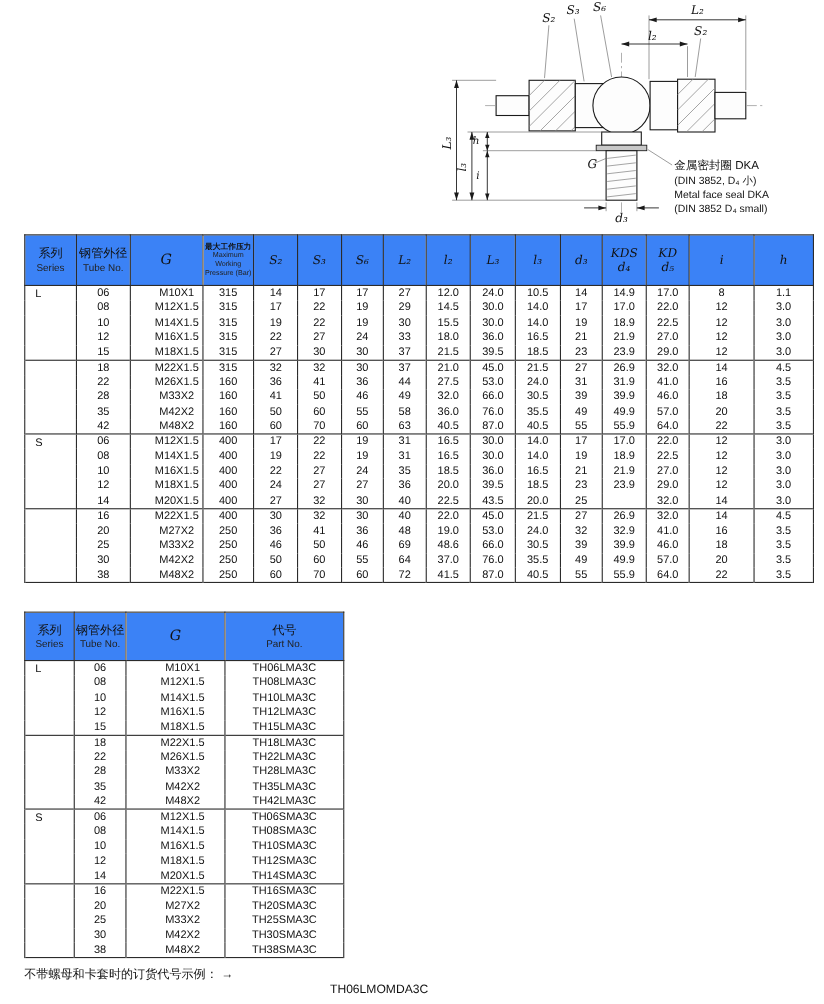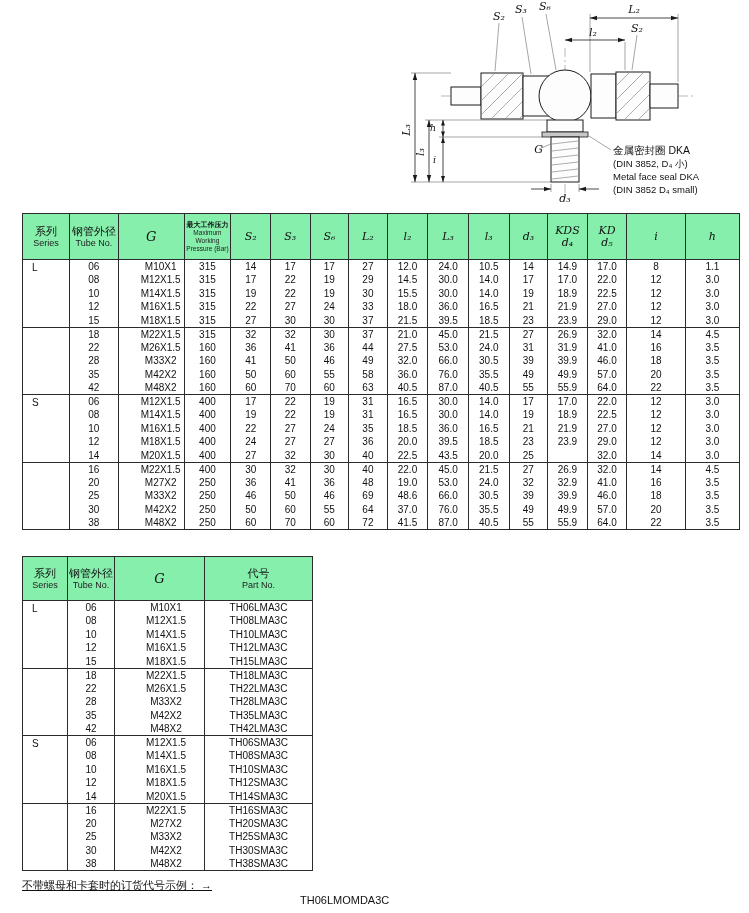--- a/index.html
+++ b/index.html
@@ -16,36 +16,36 @@
   .ext { stroke:#6a6a6a; stroke-width:0.6; }
   .arr { fill:#1a1a1a; }
   .dl  { font-family:"DejaVu Serif",serif; font-style:italic; font-size:11px; fill:#111; }
   .dls { font-size:9.5px; }
   .nt  { font-family:"Liberation Sans",sans-serif; font-size:9.5px; fill:#111; }
   .nt1 { font-size:10.5px; }
 
   table { border-collapse:collapse; table-layout:fixed; border:1.5px solid #2b2b2b; background:#fff; }
   .t1 { position:absolute; left:22px; top:213px; width:718px; }
   .t2 { position:absolute; left:22px; top:556px; width:290px; }
-  thead th { background:#86efac; border:1px solid #2b2b2b; height:46px; font-weight:normal; vertical-align:middle; padding:1px 0; overflow:hidden; }
+  thead th { background:#3b82f6; border:1px solid #2b2b2b; height:46px; font-weight:normal; vertical-align:middle; padding:1px 0; overflow:hidden; }
   .t2 thead th { height:44px; }
   tbody td { border-left:1px solid #2b2b2b; border-right:1px solid #2b2b2b; font-size:10px; text-align:center; height:13.5px; line-height:13px; padding:0 1px; white-space:nowrap; overflow:hidden; }
   tr.sep td { border-top:1px solid #2b2b2b; }
   .series-cell { text-align:left !important; vertical-align:top; padding:1px 0 0 9px !important; }
   .gcol { text-align:center; padding-left:20px !important; }
   .t2 .gcol { padding-left:14px !important; }
   .hcn { font-size:11px; line-height:13px; }
   .hen { font-size:9px; line-height:10px; color:#222; }
   .hcn.hs { font-size:7px; line-height:9px; font-weight:bold; }
   .hen.hs { font-size:6.5px; line-height:8px; }
   .ht  { font-size:11px; line-height:12px; font-family:"DejaVu Serif",serif; font-style:italic; }
   .ht.hbig { font-size:13px; }
 
   .footer { position:absolute; left:22px; top:878px; width:710px; font-size:11px; }
-  .fline1 { position:relative; height:15px;text-decoration:underline; }
+  .fline1 { position:relative; height:15px; }
   .fpart  { position:absolute; left:278px; top:16px; }
   .fline2 { margin-top:2px; }
 </style>
 </head>
 <body>
 
 <div class="page">
 
   <div class="drawing">
     <svg width="364" height="210" viewBox="0 0 364 210">

